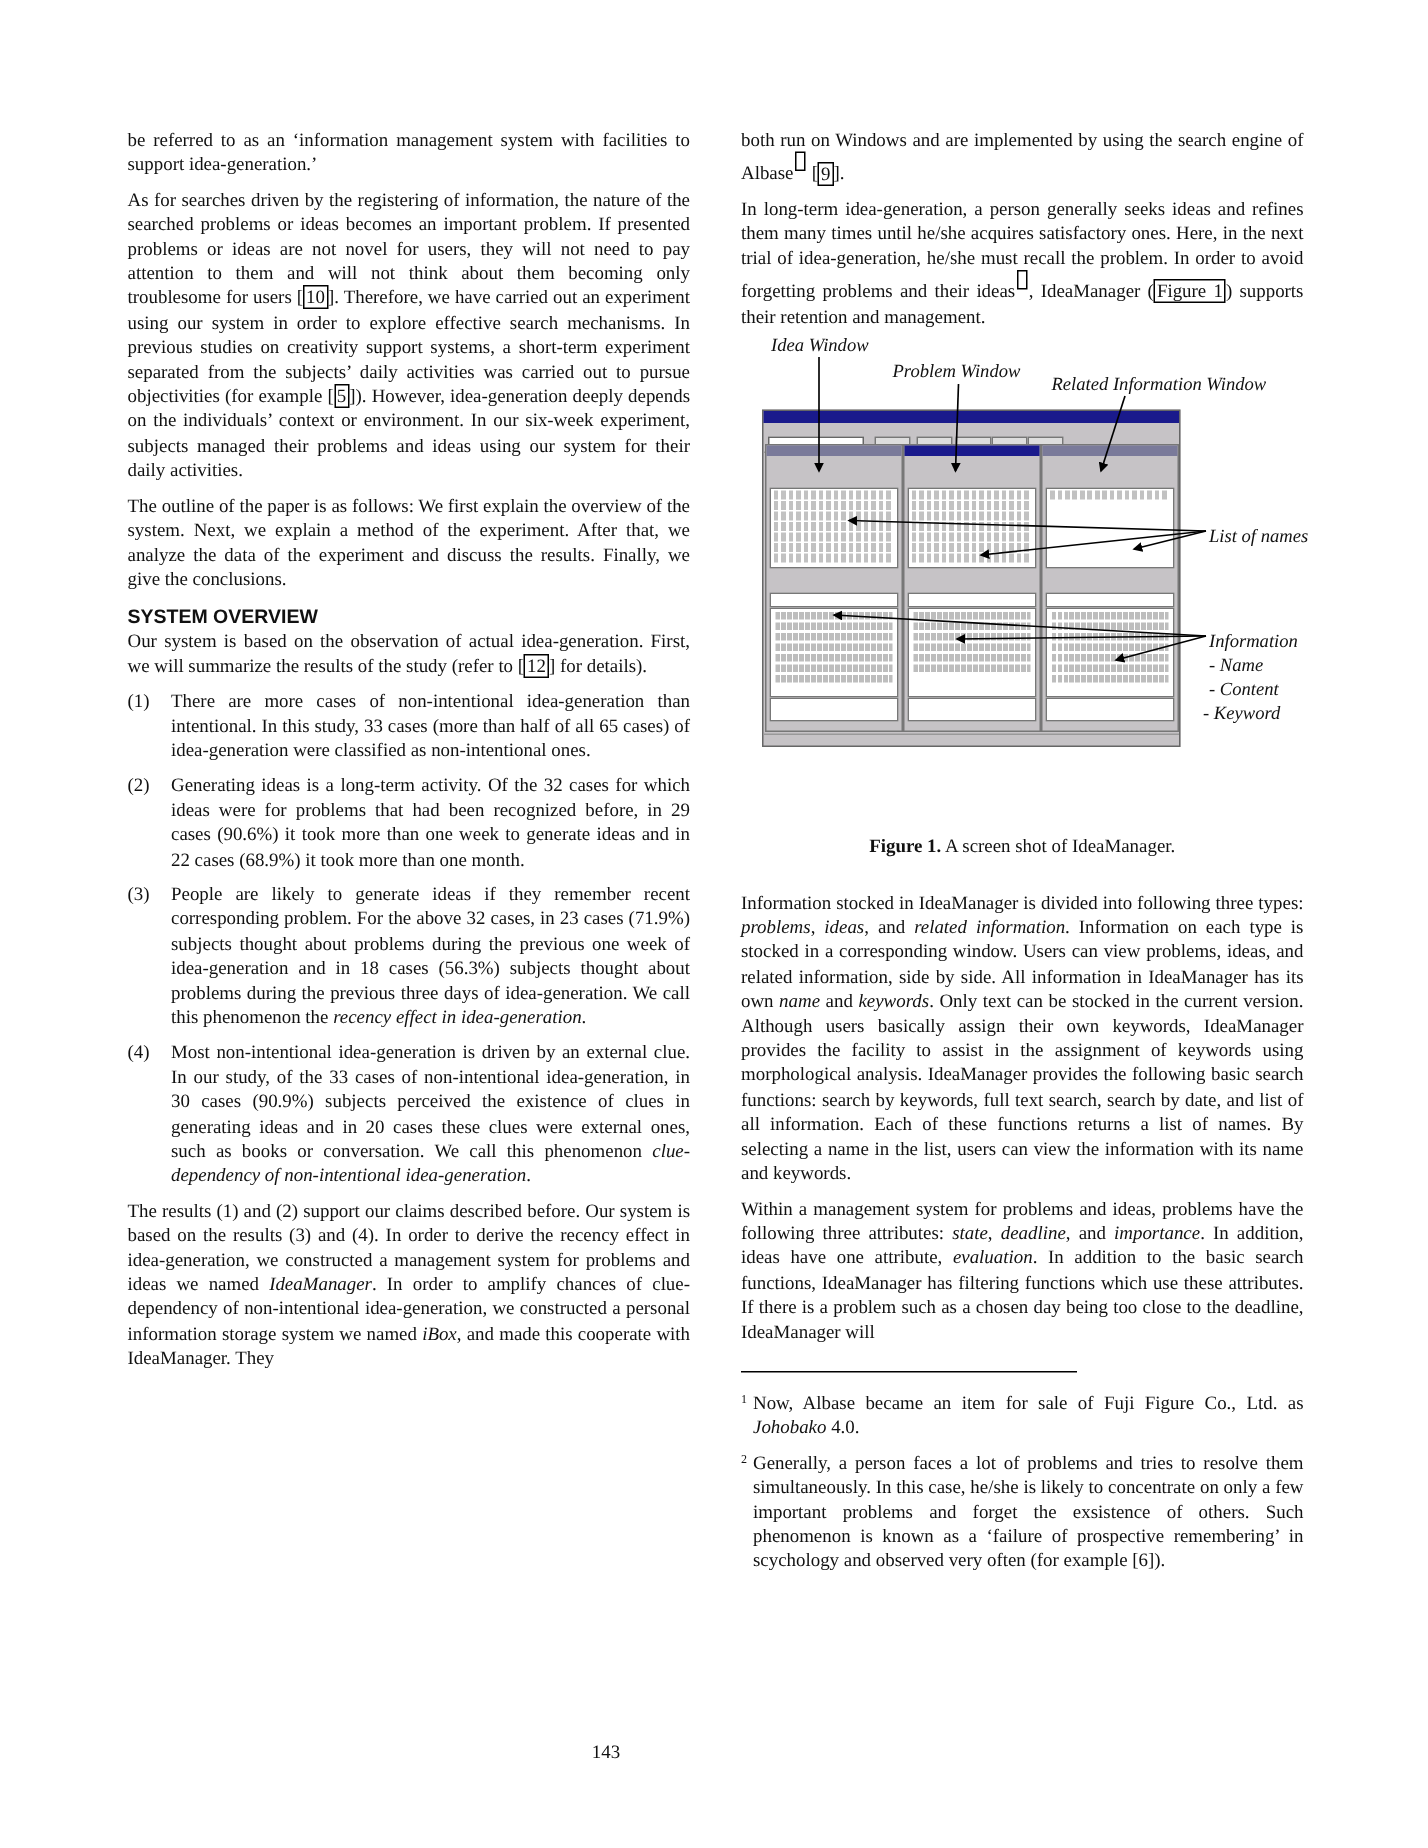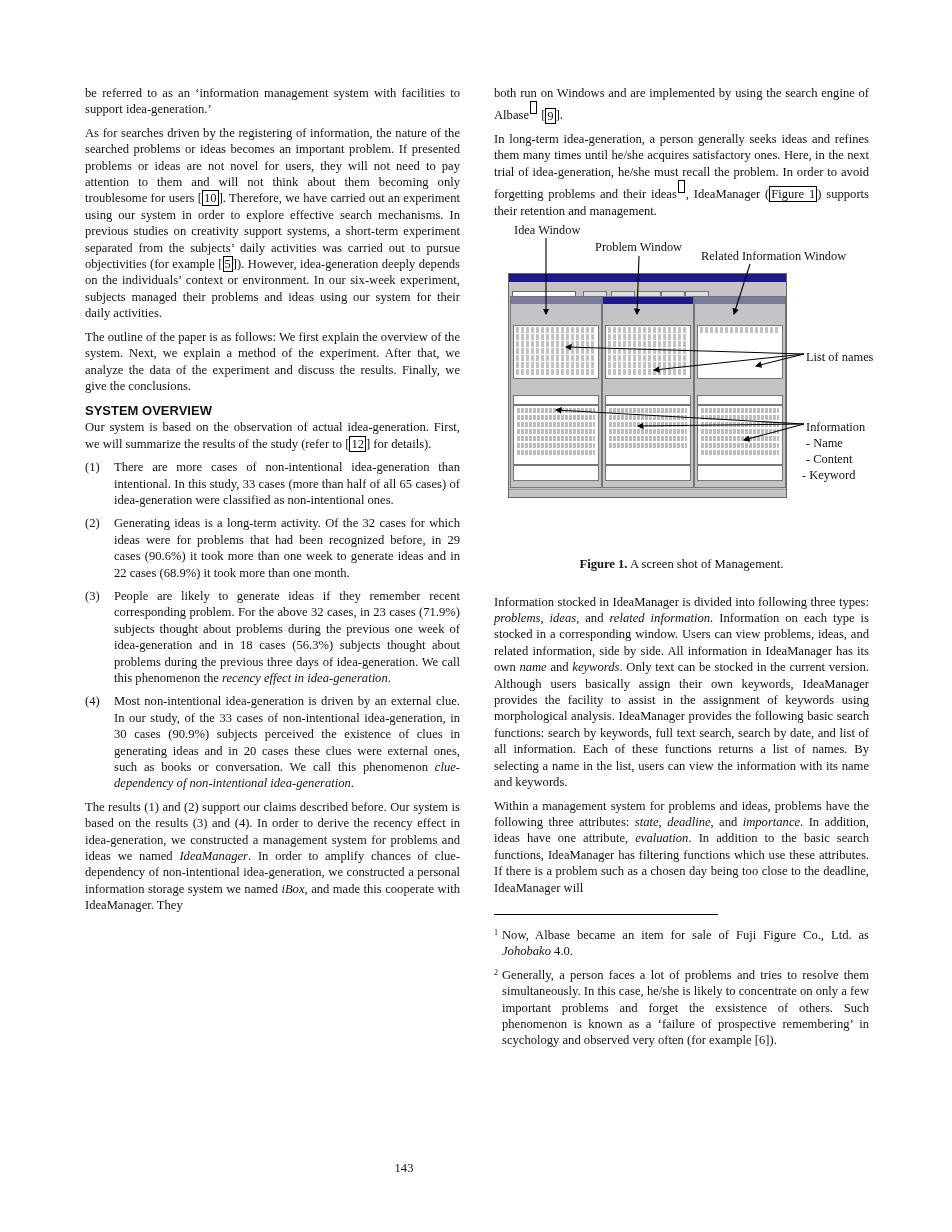--- a/index.html
+++ b/index.html
@@ -14,21 +14,21 @@
   .ref { border:1px solid #000; padding:0 1px; }
   .fnmark { display:inline-block; width:5px; height:11px; border:1.5px solid #000;
             vertical-align:super; line-height:0; margin:0 1px; }
   ol.items { list-style:none; margin:0 0 7px 0; padding:0; }
   ol.items li { display:flex; margin-bottom:7px; }
   ol.items li .num { width:29px; flex:none; }
   ol.items li .txt { flex:1; text-align:justify; }
   em { }
   
   .figure { position:relative; width:375px; height:310px; margin-top:4px; }
-  .fig-label { position:absolute; font-size:12.4px; white-space:nowrap; }
+  .fig-label { position:absolute; font-size:12.4px; white-space:nowrap;font-style:italic; }
   .shot { position:absolute; left:14px; top:47px; width:277px; height:223px;
           background:#c6c3c6; border:1px solid #666; }
   .shot .titlebar { height:8px; background:#1a1a8c; color:#fff; font-size:5px; line-height:8px; padding-left:4px; }
   .shot .menubar { height:7px; font-size:5px; line-height:7px; padding-left:3px; color:#333; }
   .shot .toolbar { height:12px; border-bottom:1px solid #999; position:relative; }
   .shot .toolbar .combo { position:absolute; left:3px; top:2px; width:62px; height:7px; background:#fff; border:1px solid #666; }
   .shot .toolbar .btn { position:absolute; top:2px; width:22px; height:7px; background:#ddd; border:1px solid #777; }
   .pane { position:absolute; top:22px; width:90px; height:190px; background:#c6c3c6; border:1px solid #777; }
   .pane .ptitle { height:7px; background:#7a7a9a; }
   .pane.active .ptitle { background:#1a1a8c; }
@@ -180,21 +180,21 @@
         <line x1="310" y1="128" x2="72" y2="121"></line>
         <line x1="310" y1="128" x2="160" y2="144"></line>
         <line x1="310" y1="128" x2="262" y2="140"></line>
         <line x1="310" y1="198" x2="62" y2="184"></line>
         <line x1="310" y1="198" x2="144" y2="200"></line>
         <line x1="310" y1="198" x2="250" y2="214"></line>
       </g>
     </svg>
   </div>
 
-  <p class="caption"><b>Figure 1.</b><span> A screen shot of Management.</span></p>
+  <p class="caption"><b>Figure 1.</b><span> A screen shot of IdeaManager.</span></p>
 
   <p><span>Information stocked in IdeaManager is divided into following three types: </span><em>problems</em><span>, </span><em>ideas</em><span>, and </span><em>related information</em><span>. Information on each type is stocked in a corresponding window. Users can view problems, ideas, and related information, side by side. All information in IdeaManager has its own </span><em>name</em><span> and </span><em>keywords</em><span>. Only text can be stocked in the current version. Although users basically assign their own keywords, IdeaManager provides the facility to assist in the assignment of keywords using morphological analysis. IdeaManager provides the following basic search functions: search by keywords, full text search, search by date, and list of all information. Each of these functions returns a list of names. By selecting a name in the list, users can view the information with its name and keywords.</span></p>
 
   <p><span>Within a management system for problems and ideas, problems have the following three attributes: </span><em>state</em><span>, </span><em>deadline</em><span>, and </span><em>importance</em><span>. In addition, ideas have one attribute, </span><em>evaluation</em><span>. In addition to the basic search functions, IdeaManager has filtering functions which use these attributes. If there is a problem such as a chosen day being too close to the deadline, IdeaManager will</span></p>
 
   <div class="footrule"></div>
   <div class="footnote">
     <sup>1</sup>
     <span class="ftxt"><span>Now, Albase became an item for sale of Fuji Figure Co., Ltd. as </span><em>Johobako</em><span> 4.0.</span></span>
   </div>

